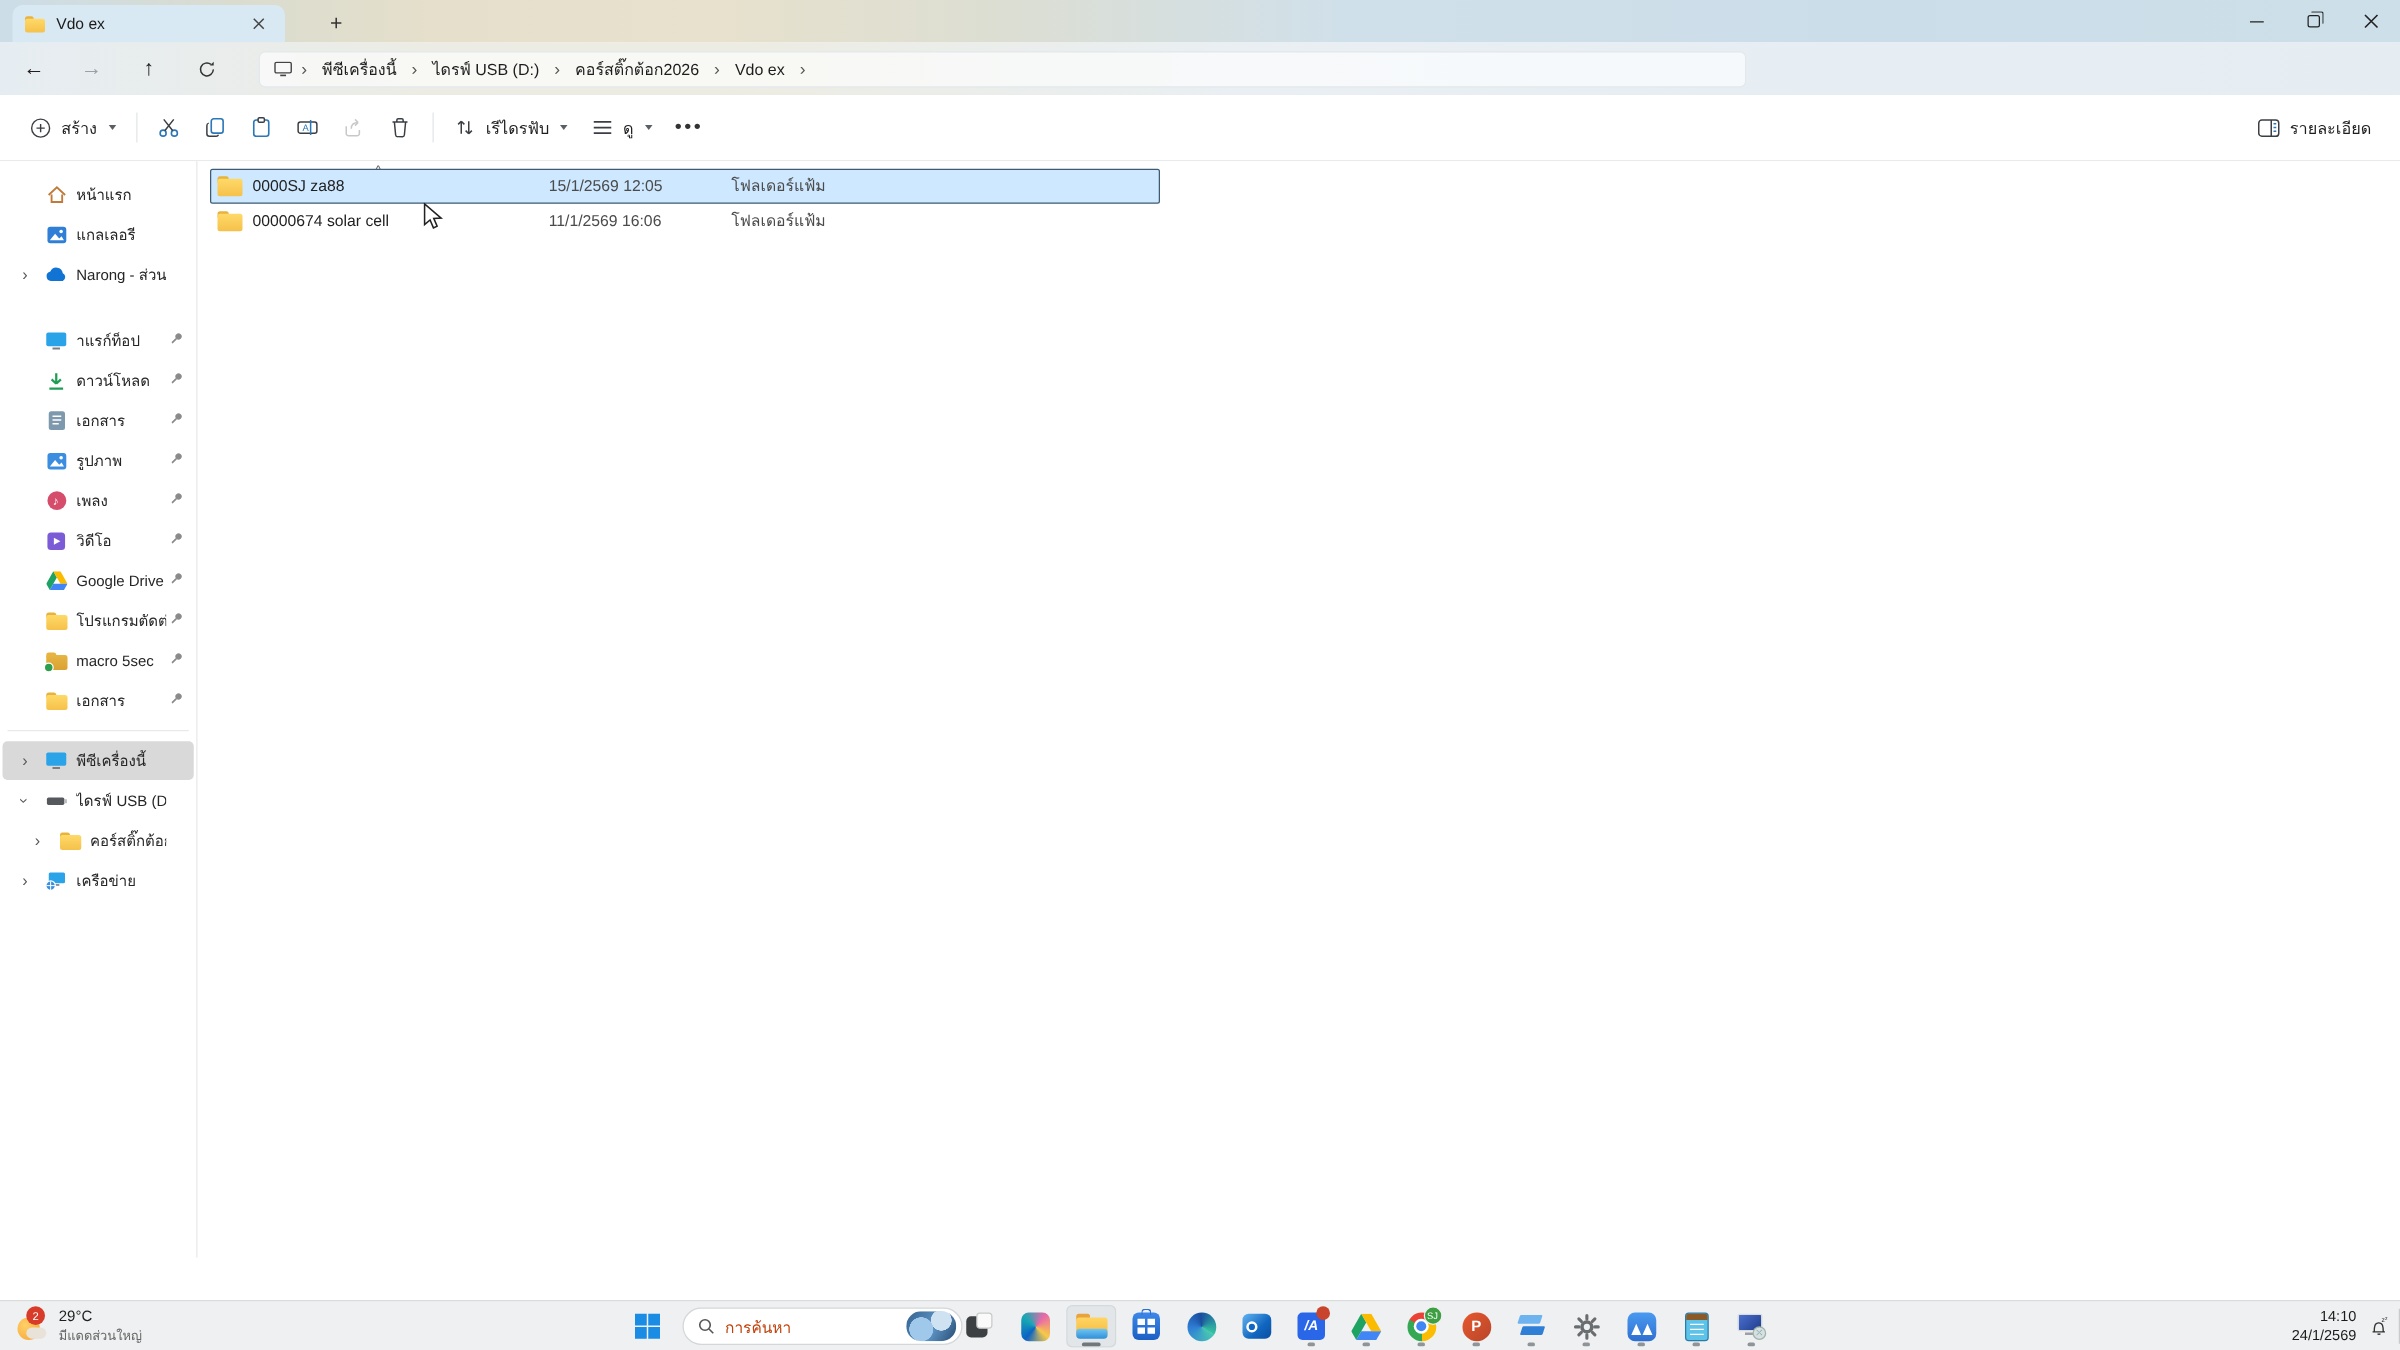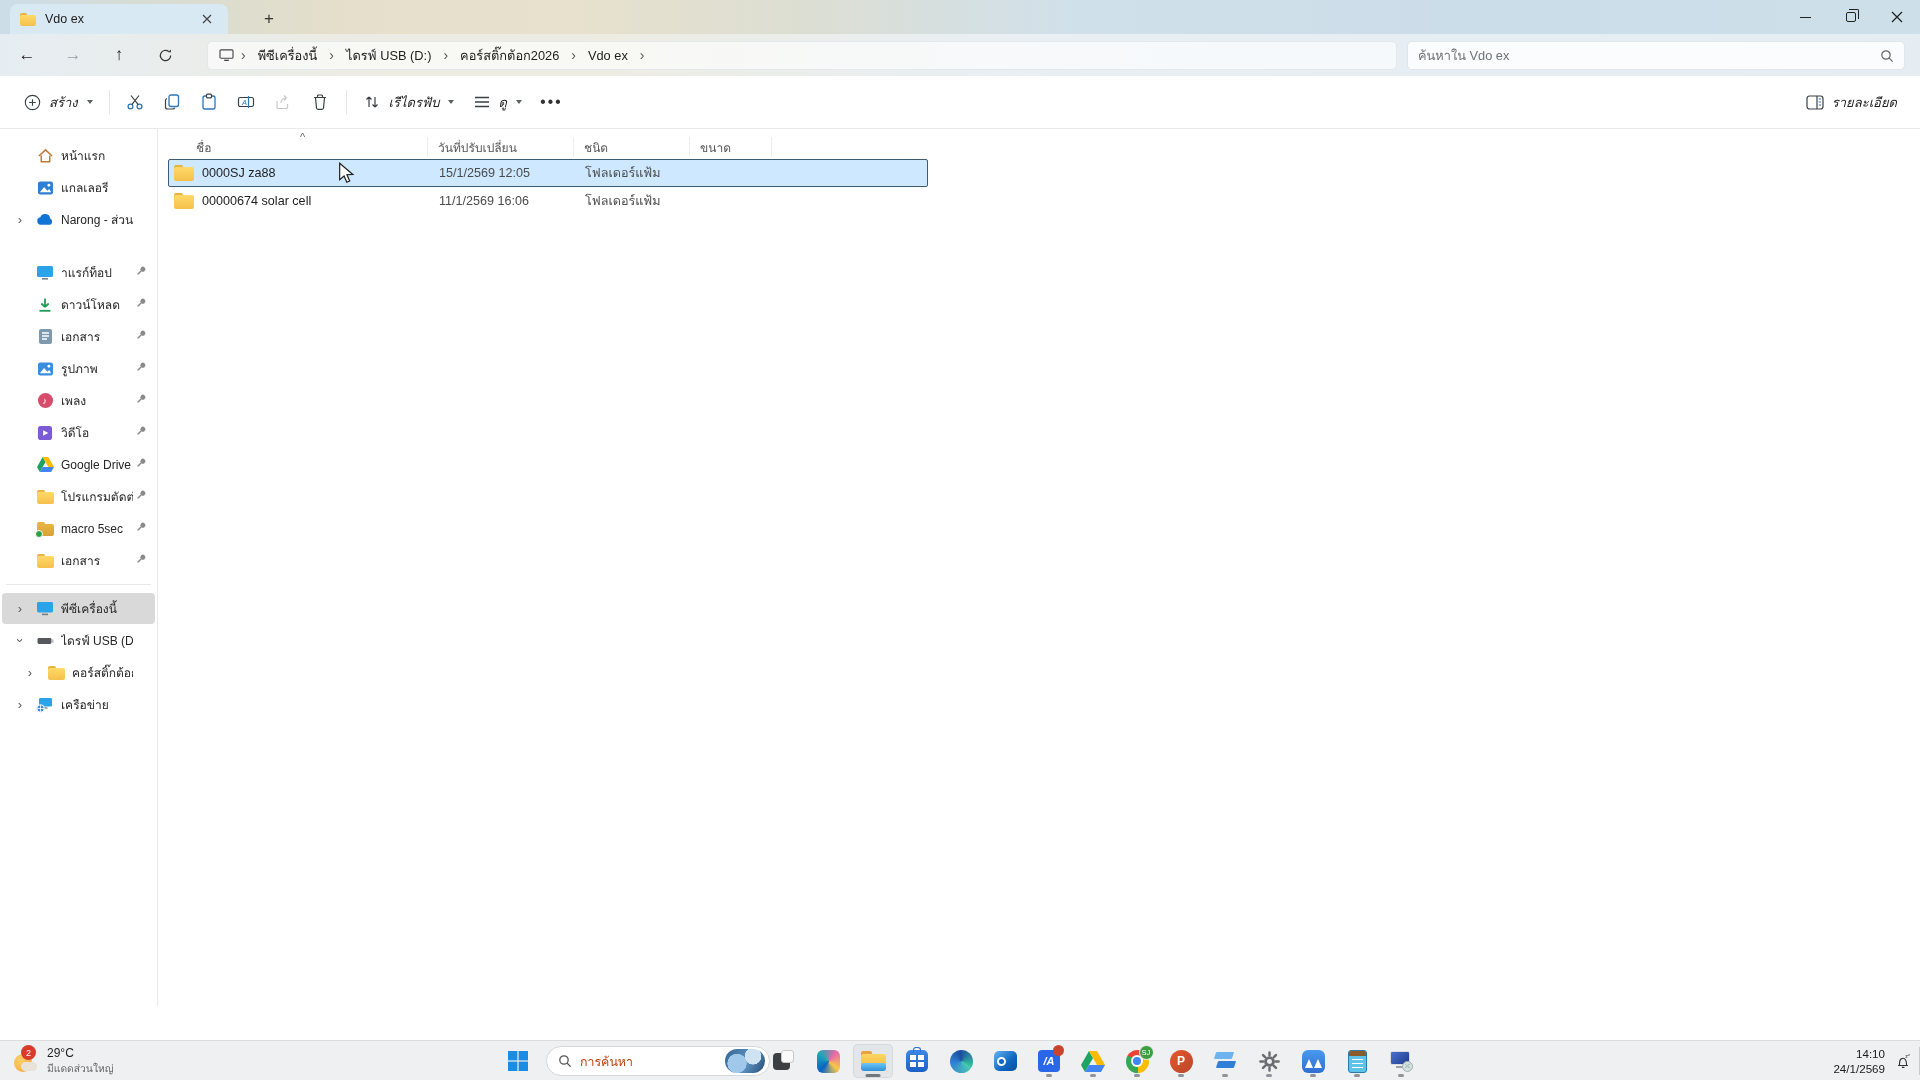--- a/index.html
+++ b/index.html
@@ -38,21 +38,21 @@
   .crumb-sep { font-size:14px; color:#555; padding:0 3px; transform:translateY(-1px); }
   .search-pill { position:absolute; left:1407px; top:7px; width:498px; height:29px;
     background:rgba(255,255,255,.82); border:1px solid #e0e6ea; border-radius:5px;
     display:flex; align-items:center; padding:0 10px; }
   .search-pill input { flex:1; border:none; outline:none; background:transparent;
     font-size:12.8px; color:#333; font-family:inherit; }
   .search-pill input::placeholder { color:#6d7378; opacity:1; }
 
   
   .toolbar { position:absolute; left:0; top:76px; width:1920px; height:53px; background:#ffffff;
-    border-bottom:1px solid #e8eaec; box-shadow:0 1px 2px rgba(0,0,0,.04); display:flex; align-items:center;font-style:italic; }
+    border-bottom:1px solid #e8eaec; box-shadow:0 1px 2px rgba(0,0,0,.04); display:flex; align-items:center; }
   .tb-btn { height:36px; display:flex; align-items:center; justify-content:center; gap:7px;
     padding:0 9px; border-radius:5px; color:#1f1f1f; font-size:13px; }
   .tb-icon { width:19px; height:19px; display:flex; align-items:center; justify-content:center; }
   .tb-sep { width:1px; height:24px; background:#e3e5e7; margin:0 7px; }
   .caret { width:0; height:0; border-left:3.6px solid transparent; border-right:3.6px solid transparent;
     border-top:4.4px solid #5a5f64; display:inline-block; margin-left:2px; }
   .tb-right { position:absolute; right:14px; top:8px; }
   .dots3 { font-size:16px; letter-spacing:2px; color:#333; }
 
   
@@ -193,29 +193,20 @@
       <span class="crumb-sep">›</span>
       <span class="crumb">พีซีเครื่องนี้</span>
       <span class="crumb-sep">›</span>
       <span class="crumb">ไดรฟ์ USB (D:)</span>
       <span class="crumb-sep">›</span>
       <span class="crumb">คอร์สติ๊กต้อก2026</span>
       <span class="crumb-sep">›</span>
       <span class="crumb">Vdo ex</span>
       <span class="crumb-sep">›</span>
     </div>
-    <div class="search-pill">
-      <input type="text" placeholder="ค้นหาใน Vdo ex" style="">
-      <span>
-        <svg width="14" height="14" viewBox="0 0 14 14">
-            <circle cx="6" cy="6" r="4.2" fill="none" stroke="#666" stroke-width="1.2"></circle>
-            <path d="M9.2 9.2 L12.6 12.6" stroke="#666" stroke-width="1.2"></path>
-          </svg>
-      </span>
-    </div>
   </div>
 
   <div class="toolbar">
     <div class="tb-btn" style="margin-left:14px;">
       <span class="tb-icon">
         <svg width="17" height="17" viewBox="0 0 18 18">
             <circle cx="9" cy="9" r="7.6" fill="none" stroke="#3b3f44" stroke-width="1.2"></circle>
             <path d="M9 5.5 V12.5 M5.5 9 H12.5" stroke="#3b3f44" stroke-width="1.2"></path>
           </svg>
       </span>
@@ -555,26 +546,20 @@
               <circle cx="4.5" cy="11.5" r="3.8" fill="#3b8de0" stroke="#fff" stroke-width="1"></circle>
               <path d="M1 11.5 H8 M4.5 8 V15" stroke="#fff" stroke-width="0.8"></path>
             </svg>
         </span>
         <span class="sb-label">เครือข่าย</span>
       </div>
     </div>
 
     <div class="sort-caret">^</div>
     <div class="list-area">
-      <div class="cols">
-        <div class="col-h first">ชื่อ</div>
-        <div class="col-h">วันที่ปรับเปลี่ยน</div>
-        <div class="col-h">ชนิด</div>
-        <div class="col-h">ขนาด</div>
-      </div>
       <div class="file-row selected">
         <div class="cell-name">
           <span class="folder-ico">
               <span class="back"></span>
               <span class="front"></span>
             </span>
           <span>0000SJ za88</span>
         </div>
         <div class="cell-dim">15/1/2569 12:05</div>
         <div class="cell-dim">โฟลเดอร์แฟ้ม</div>

